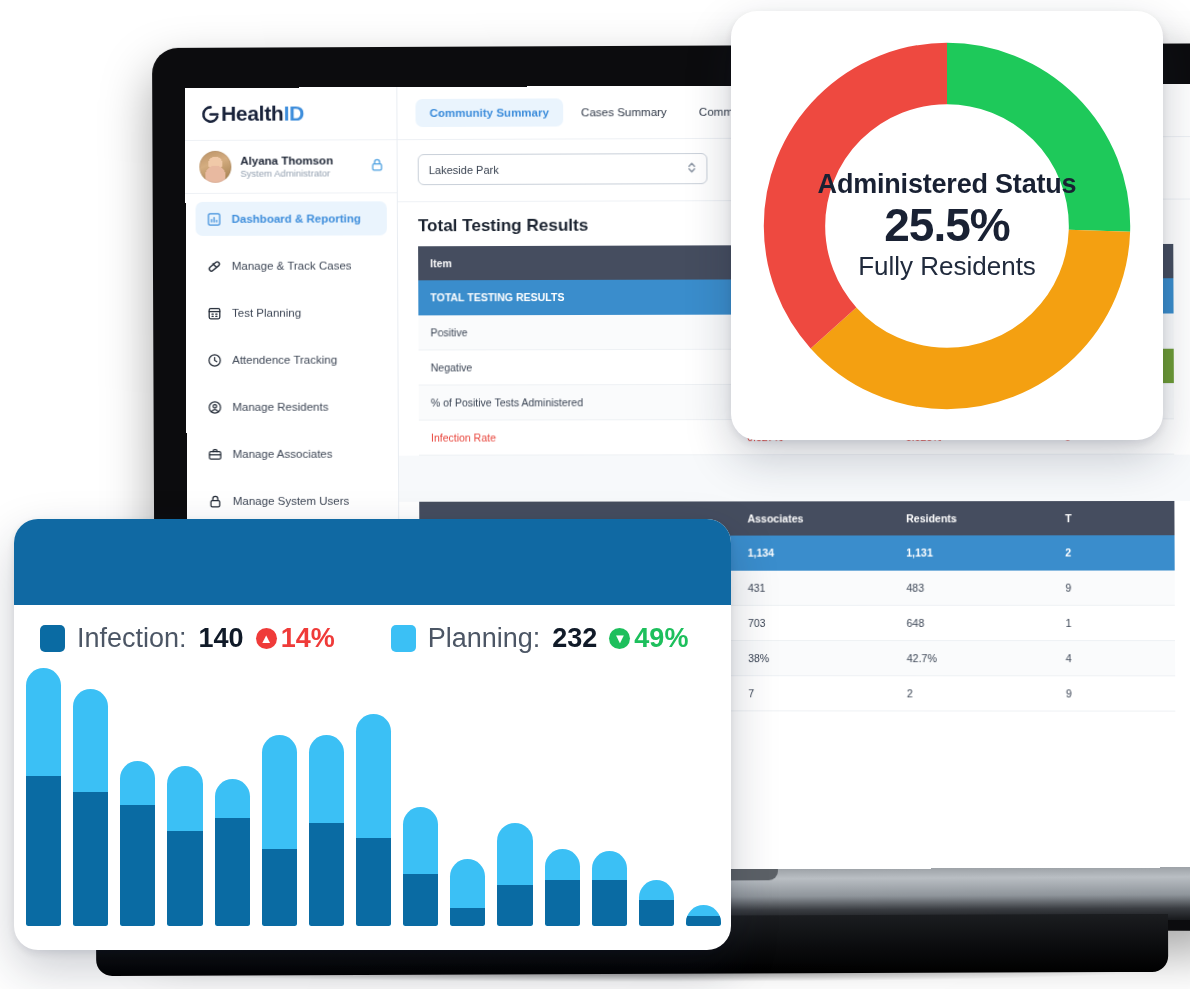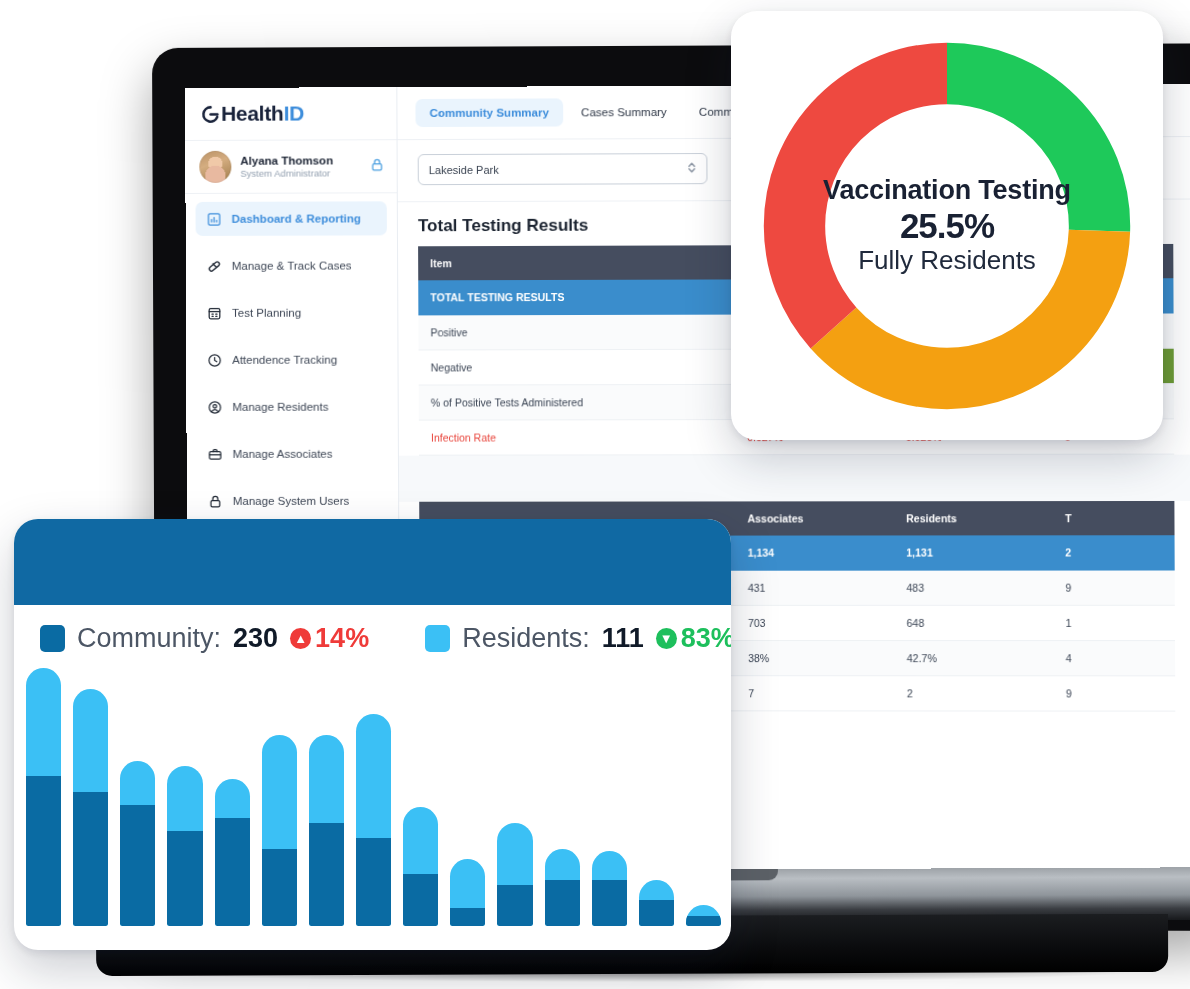--- a/index.html
+++ b/index.html
@@ -135,21 +135,21 @@
     box-shadow: 0 18px 46px rgba(22,34,56,.22), 0 3px 10px rgba(22,34,56,.10);
     display:flex; align-items:center; justify-content:center;
   }
   .donut-wrap { position:relative; width: 372px; height: 372px; }
   .donut-wrap svg { display:block; width:372px; height:372px; }
   .donut-center {
     position:absolute; inset:0; display:flex; flex-direction:column;
     align-items:center; justify-content:center; text-align:center;
   }
   .dc-title { font-size: 27px; font-weight:700; color:#192133; letter-spacing:-.2px; }
-  .dc-value { font-size: 35px; font-weight:700; color:#192133; line-height:1.12; letter-spacing:-1px; }
+  .dc-value { font-size: 46px; font-weight:700; color:#192133; line-height:1.12; letter-spacing:-1px; }
   .dc-sub   { font-size: 26px; color:#202a3c; }
 
   
   .bar-card {
     position:absolute; left: 14px; top: 519px; width: 717px; height: 431px;
     background:#fff; border-radius: 24px; overflow:hidden;
     box-shadow: 0 20px 48px rgba(22,34,56,.22), 0 3px 10px rgba(22,34,56,.10);
   }
   .bar-head { height: 86px; background:#1069a3; }
   .bar-legend { display:flex; align-items:center; padding: 18px 26px 6px; gap: 56px; }
@@ -419,48 +419,48 @@
   <div class="donut-card">
     <div class="donut-wrap">
       <svg viewBox="0 0 200 200">
         <g transform="rotate(-90 100 100)">
           <circle cx="100" cy="100" r="82" fill="none" stroke="#1ec95a" stroke-width="33" stroke-dasharray="131.3 384.0" stroke-dashoffset="0"></circle>
           <circle cx="100" cy="100" r="82" fill="none" stroke="#f4a011" stroke-width="33" stroke-dasharray="195.0 320.3" stroke-dashoffset="-131.3"></circle>
           <circle cx="100" cy="100" r="82" fill="none" stroke="#ee4940" stroke-width="33" stroke-dasharray="189.0 326.3" stroke-dashoffset="-326.3"></circle>
         </g>
       </svg>
       <div class="donut-center">
-        <div class="dc-title">Vaccination Testing</div>
+        <div class="dc-title">Administered Status</div>
         <div class="dc-value">25.5%</div>
         <div class="dc-sub">Fully Residents</div>
       </div>
     </div>
   </div>
 
   <div class="bar-card">
     <div class="bar-head"></div>
 
     <div class="bar-legend">
       <div class="lg">
         <span class="sw dark"></span>
-        <span class="lg-label">Community:</span>
-        <span class="lg-num">230</span>
+        <span class="lg-label">Infection:</span>
+        <span class="lg-num">140</span>
         <span class="delta up">
           <span class="arrow up">▲</span>
           <span>14%</span>
         </span>
       </div>
 
       <div class="lg">
         <span class="sw light"></span>
-        <span class="lg-label">Residents:</span>
-        <span class="lg-num">111</span>
+        <span class="lg-label">Planning:</span>
+        <span class="lg-num">232</span>
         <span class="delta down">
           <span class="arrow down">▼</span>
-          <span>83%</span>
+          <span>49%</span>
         </span>
       </div>
     </div>
 
     <div class="bars" id="bars">
         <div class="bar" style="height: 100%;">
           <div class="base" style="height: 58%;"></div>
         </div>
         <div class="bar" style="height: 92%;">
           <div class="base" style="height: 56.5217%;"></div>

